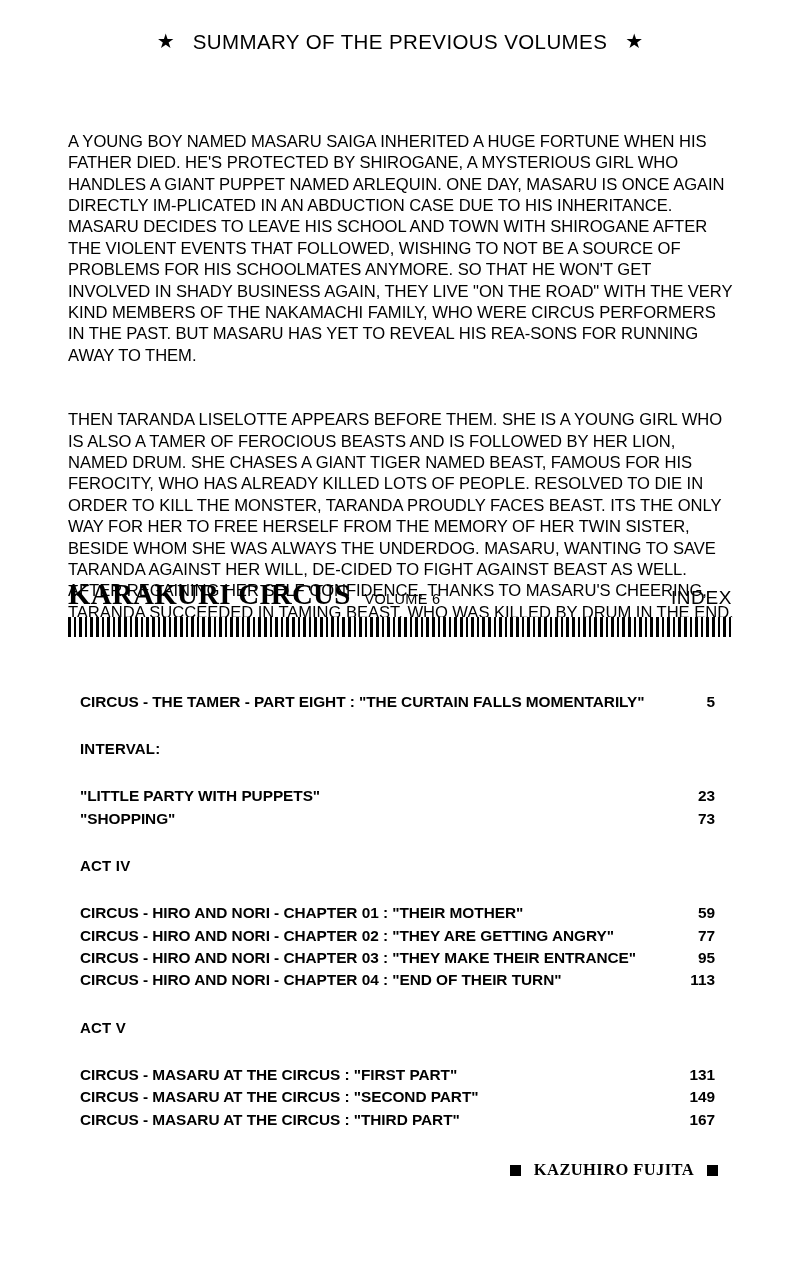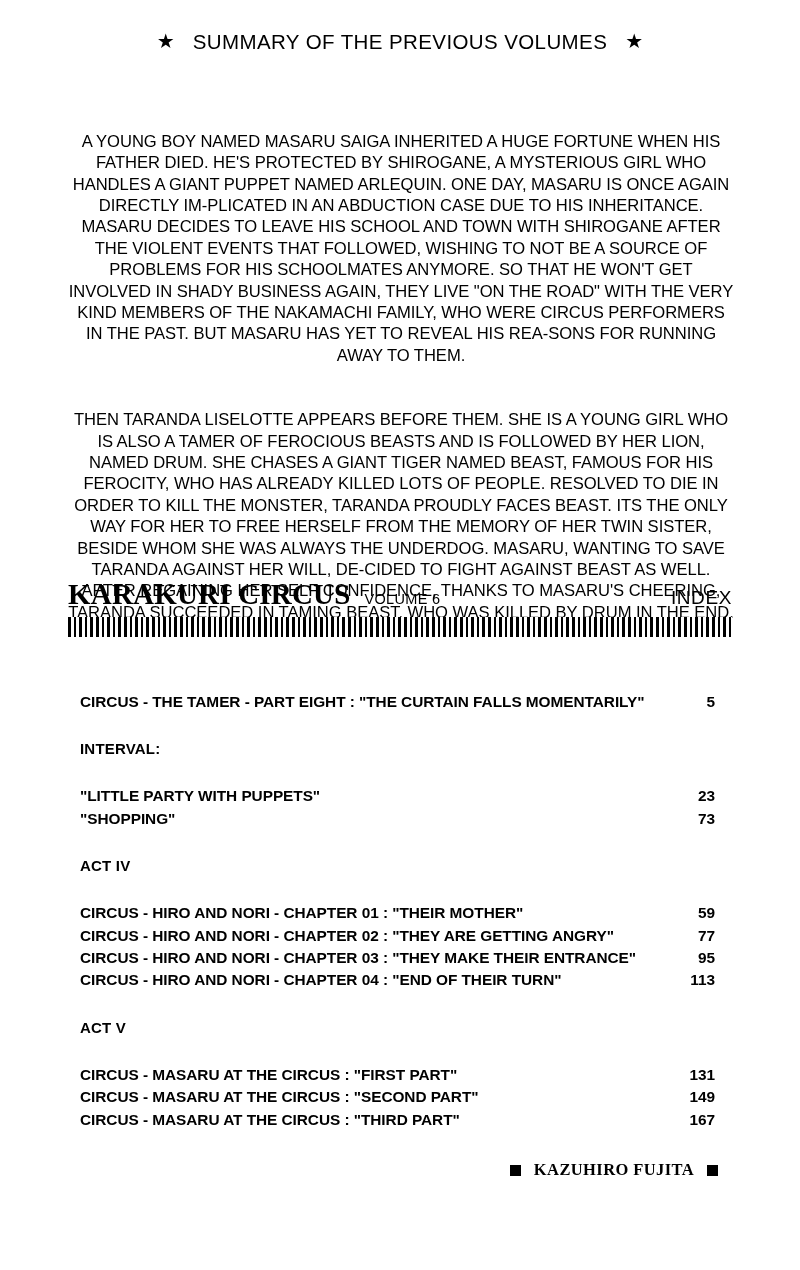--- a/index.html
+++ b/index.html
@@ -51,21 +51,21 @@
 
   
   .summary-body {
     position: absolute;
     top: 88px;
     left: 68px;
     width: 666px;
     font-size: 16.6px;
     line-height: 21.4px;
     letter-spacing: -0.05px;
-    text-align: center;
+    text-align: left;
     white-space: pre-wrap;
     font-stretch: condensed;
   }
   .summary-body p {
     margin: 0;
   }
 
   
   .title-row {
     position: absolute;

